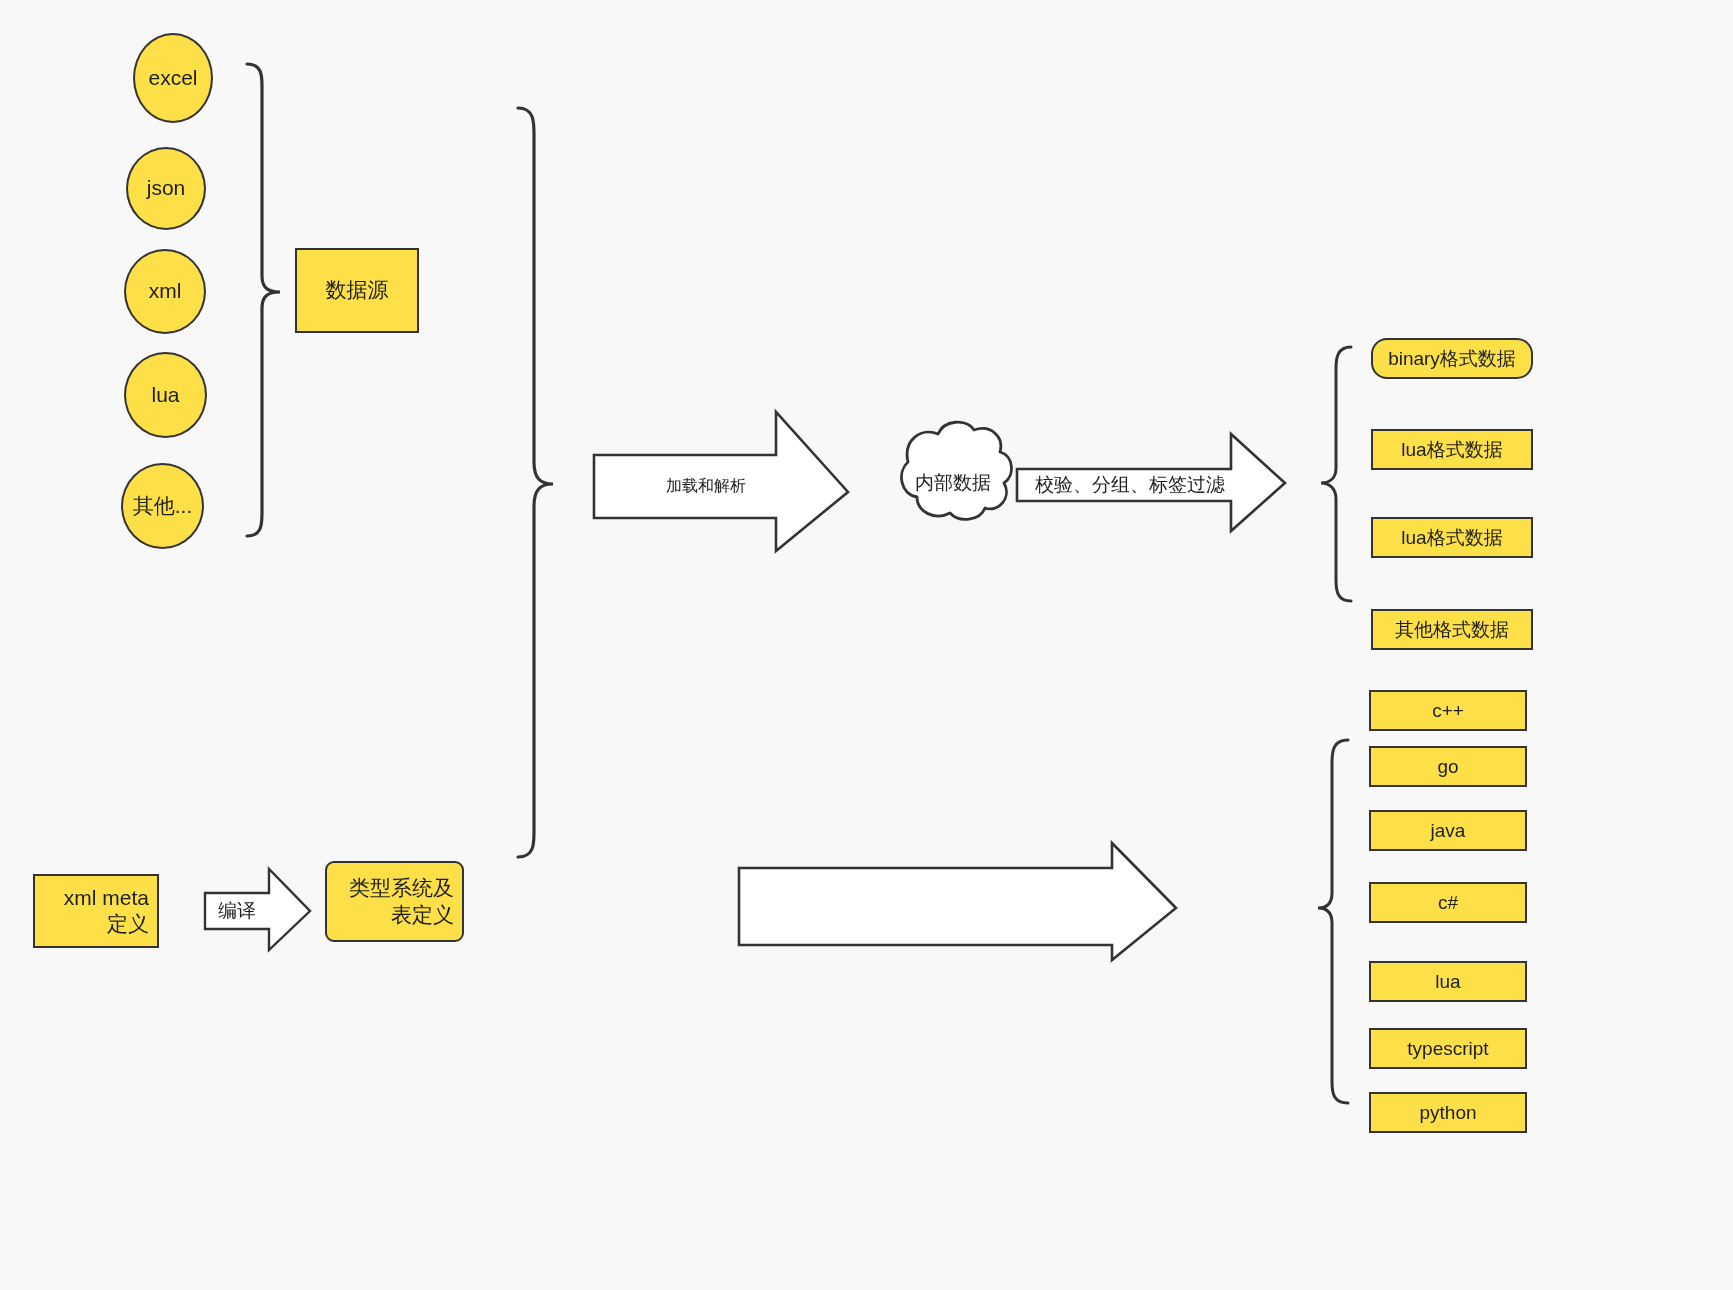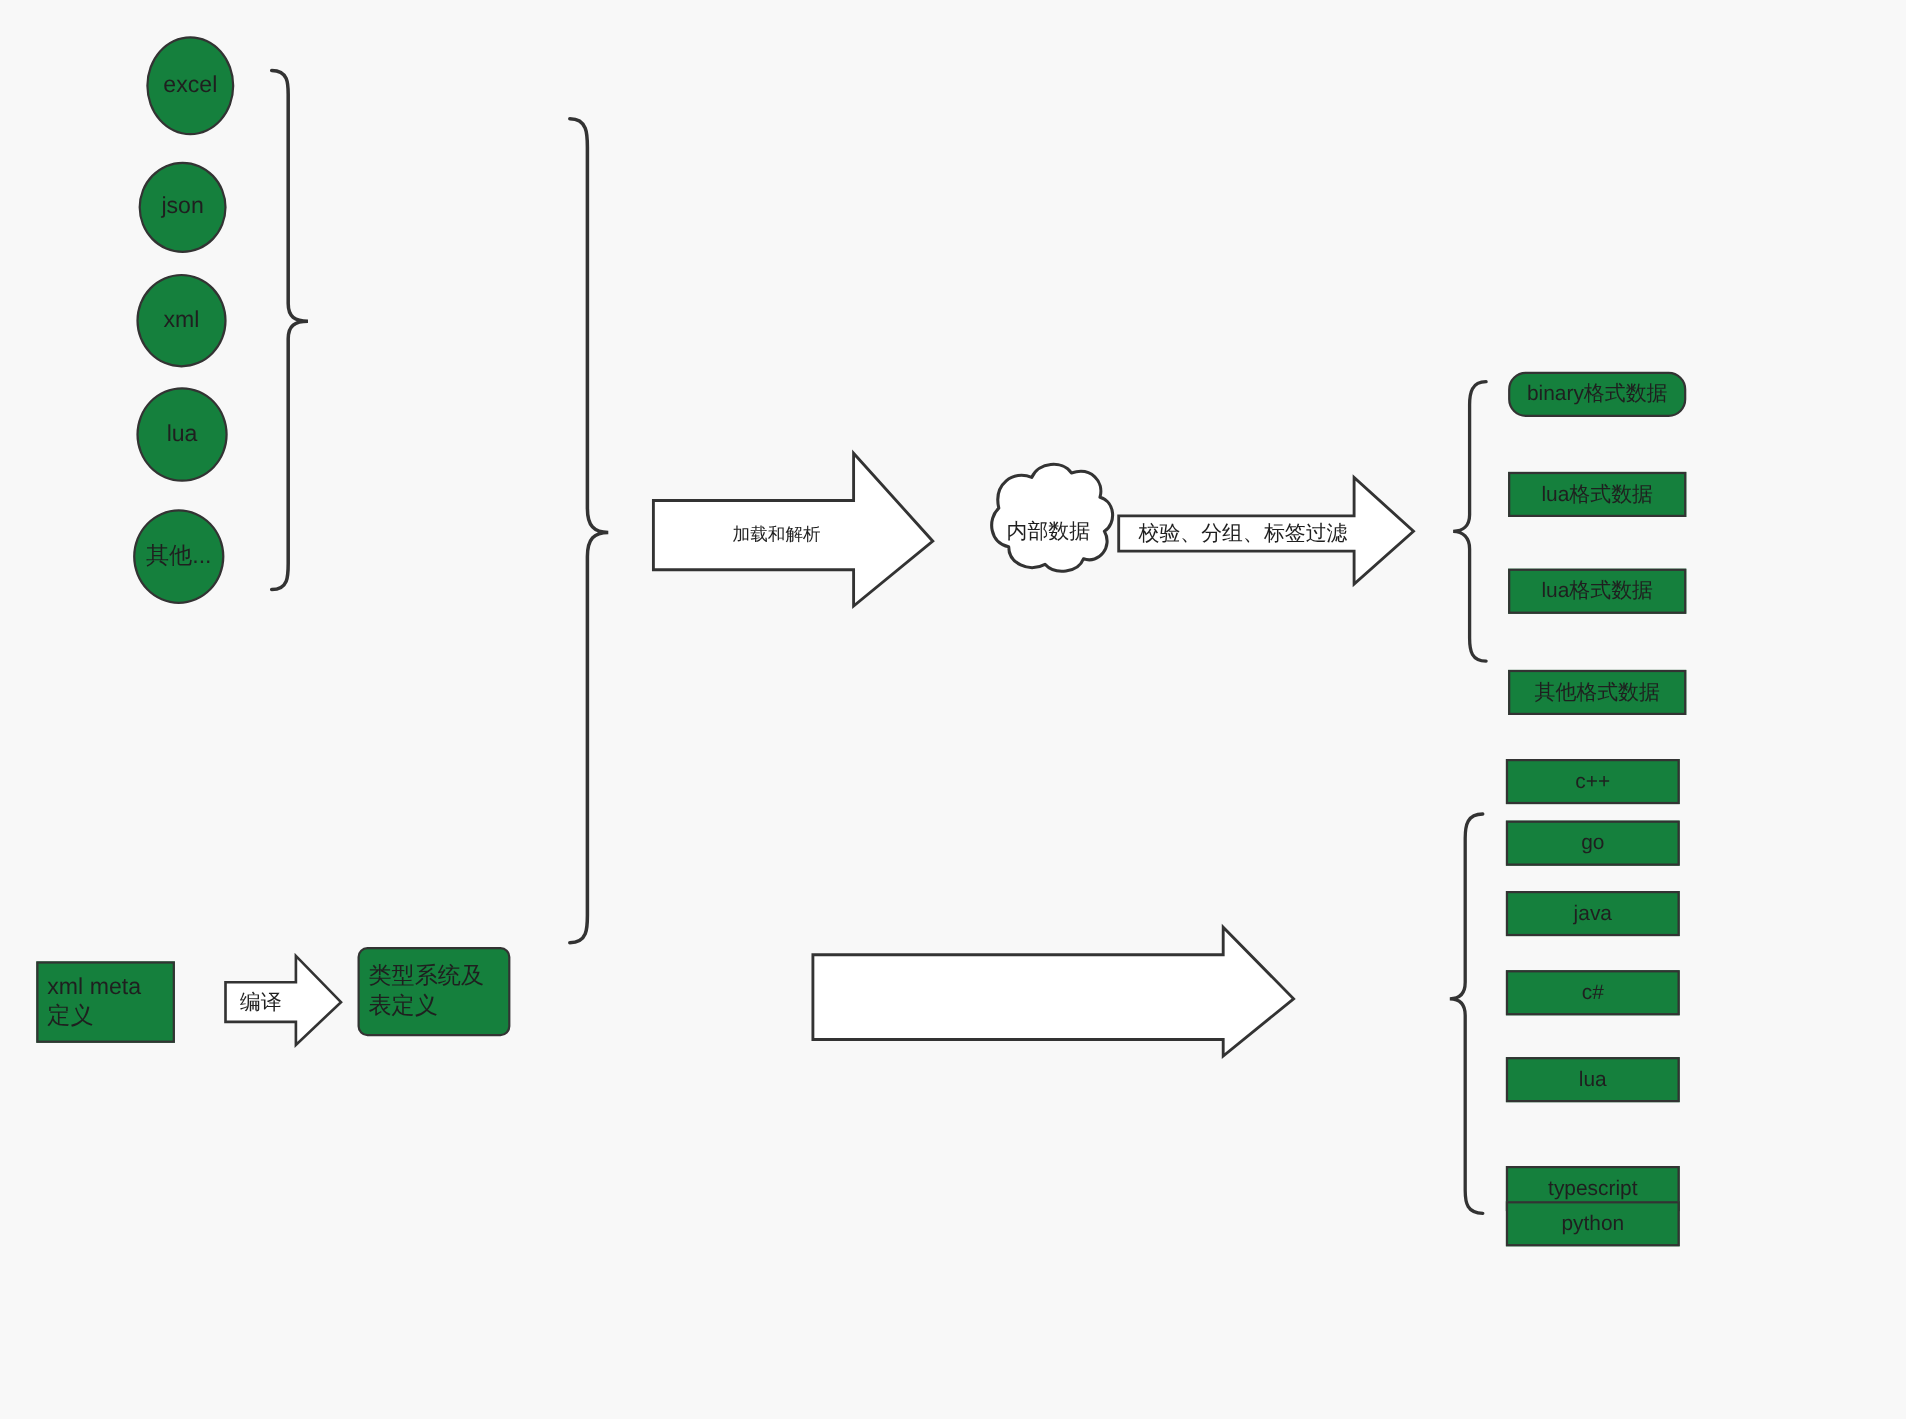--- a/index.html
+++ b/index.html
@@ -17,22 +17,22 @@
     height: 1290px;
     background: #f8f8f8;
     overflow: hidden;
   }
   .node {
     position: absolute;
     box-sizing: border-box;
     display: flex;
     align-items: center;
     justify-content: center;
-    text-align: left;
-    background: #15803d;
+    text-align: right;
+    background: #fde047;
     border: 2.4px solid #333333;
     color: #1f1f1f;
     line-height: 1.25;
   }
   .circle {
     border-radius: 50%;
     font-size: 21px;
   }
   .rect {
     font-size: 21px;
@@ -108,20 +108,21 @@
   <div class="node circle" style="left:133px; top:33px; width:80px; height:90px;">excel</div>
 
   <div class="node circle" style="left:126px; top:147px; width:80px; height:83px;">json</div>
 
   <div class="node circle" style="left:124px; top:249px; width:82px; height:85px;">xml</div>
 
   <div class="node circle" style="left:124px; top:352px; width:83px; height:86px;">lua</div>
 
   <div class="node circle" style="left:121px; top:463px; width:83px; height:86px;">其他...</div>
 
+  <div class="node rect" style="left:295px; top:248px; width:124px; height:85px;">数据源</div>
 
   <div class="node rect" style="left:33px; top:874px; width:126px; height:74px; padding:16px 8px;">xml meta定义</div>
 
   <svg class="svg-layer" viewBox="0 0 1733 1290" xmlns="http://www.w3.org/2000/svg">
     <path d="M 205,893 L 269,893 L 269,869 L 310,911 L 269,950 L 269,929 L 205,929 Z" fill="#ffffff" stroke="#333333" stroke-width="2.4" stroke-linejoin="miter"></path>
   </svg>
 
   <div class="arrow-label" style="left:205px; top:893px; width:64px; height:36px; font-size:19px;">编译</div>
 
   <div class="node rect rounded" style="left:325px; top:861px; width:139px; height:81px; padding:12px 8px;">类型系统及表定义</div>
@@ -137,17 +138,17 @@
   <div class="node rect-small" style="left:1369px; top:690px; width:158px; height:41px;">c++</div>
 
   <div class="node rect-small" style="left:1369px; top:746px; width:158px; height:41px;">go</div>
 
   <div class="node rect-small" style="left:1369px; top:810px; width:158px; height:41px;">java</div>
 
   <div class="node rect-small" style="left:1369px; top:882px; width:158px; height:41px;">c#</div>
 
   <div class="node rect-small" style="left:1369px; top:961px; width:158px; height:41px;">lua</div>
 
-  <div class="node rect-small" style="left:1369px; top:1028px; width:158px; height:41px;margin-top:32px;">typescript</div>
+  <div class="node rect-small" style="left:1369px; top:1028px; width:158px; height:41px;">typescript</div>
 
   <div class="node rect-small" style="left:1369px; top:1092px; width:158px; height:41px;">python</div>
 
 </div>
 
 </body></html>

